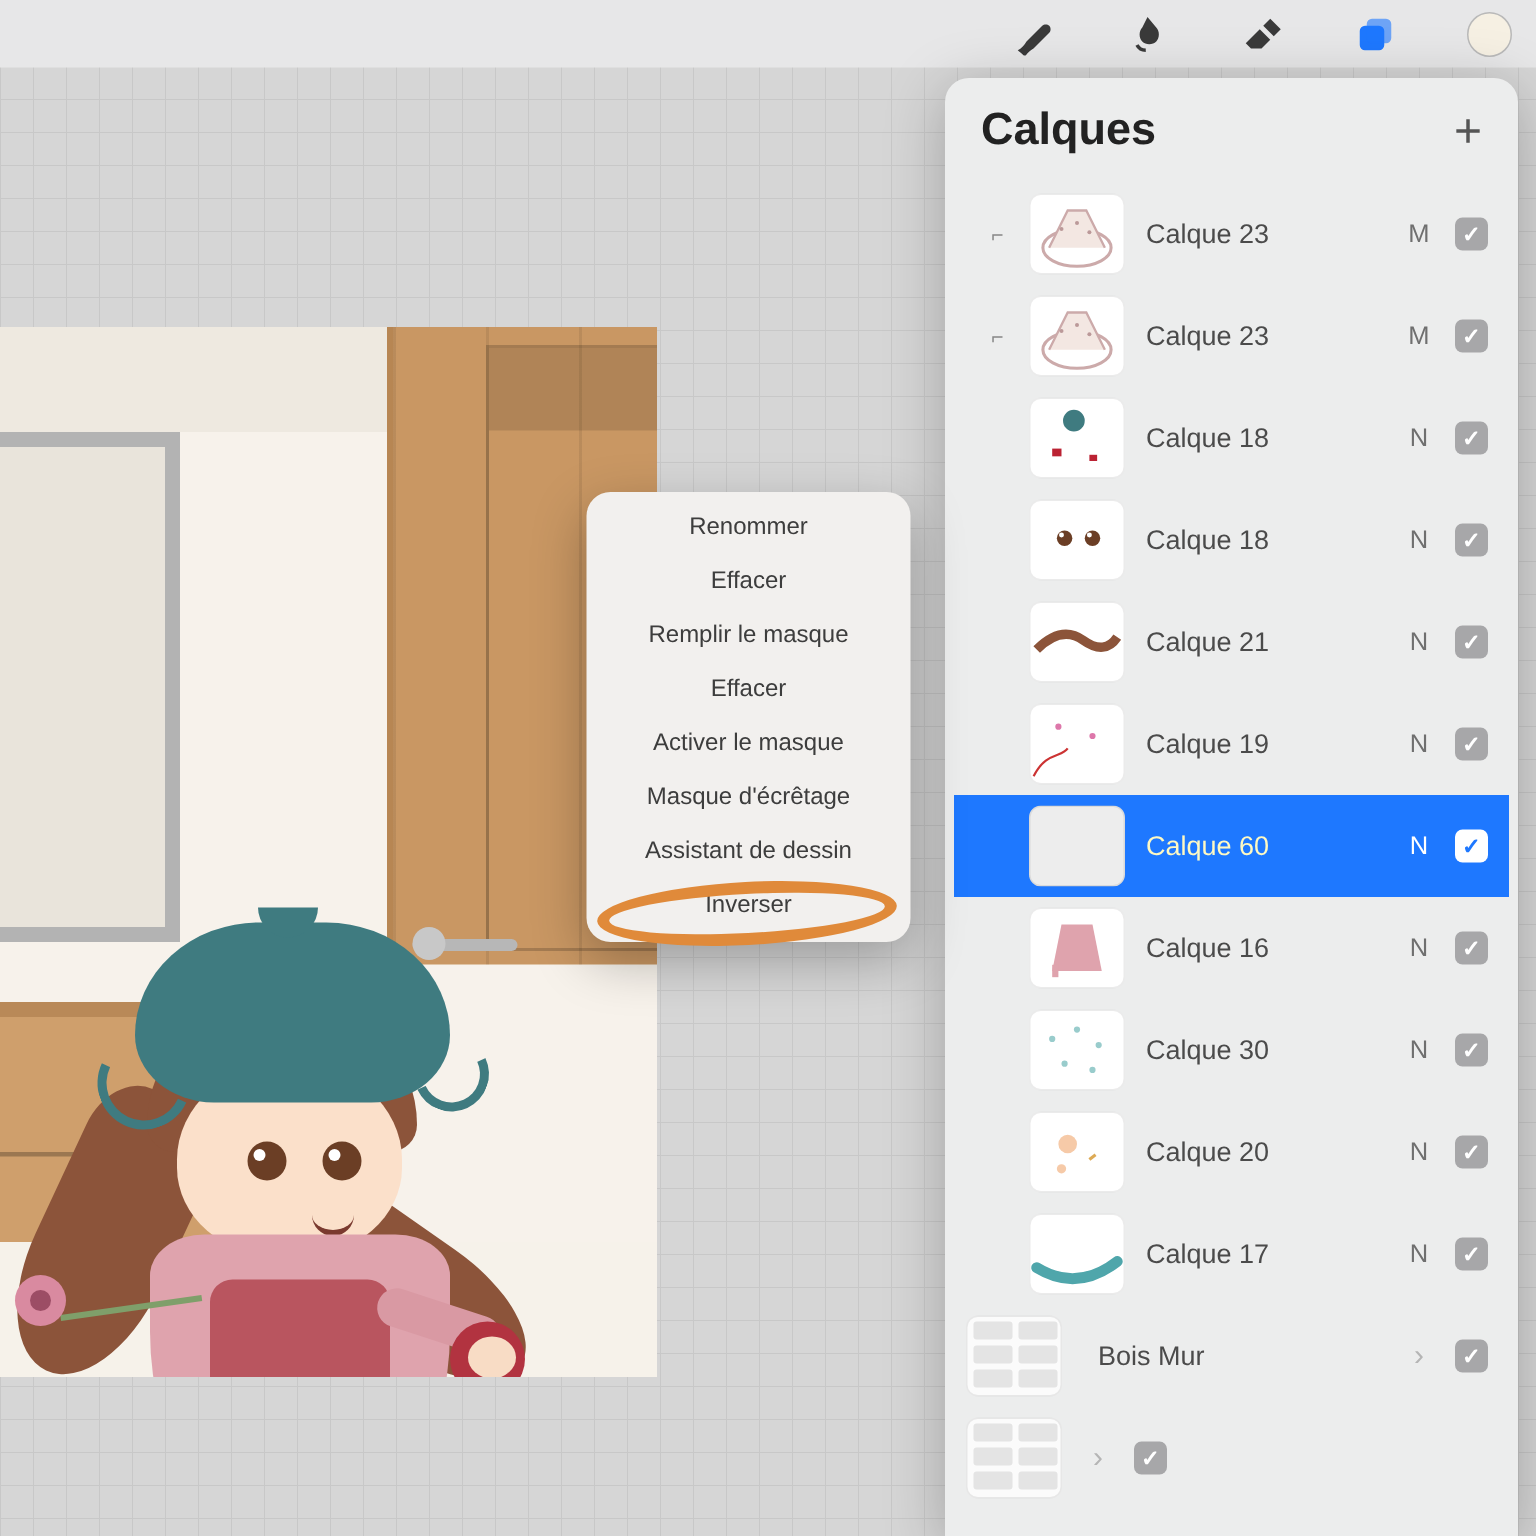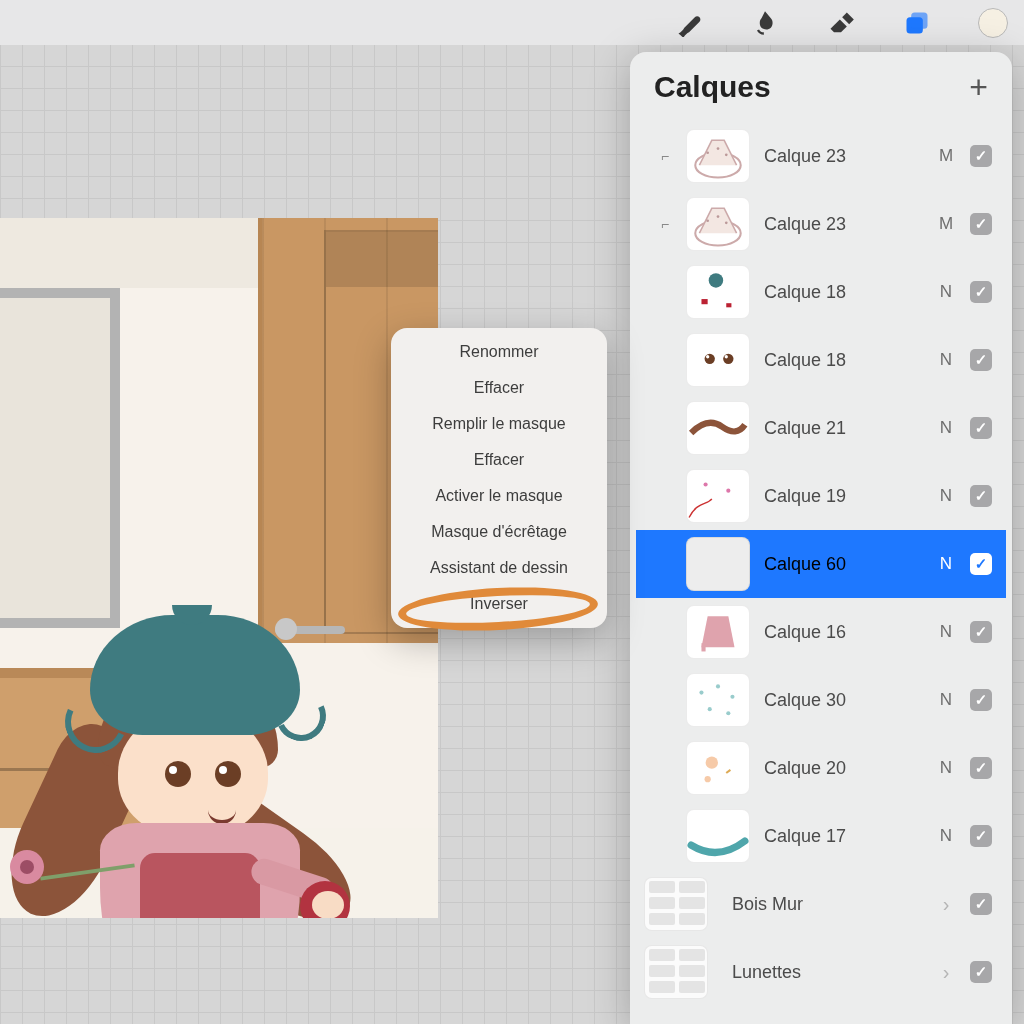--- a/index.html
+++ b/index.html
@@ -145,21 +145,21 @@
   .popover-title{font-size:30px;font-weight:700;color:#222;}
   .plus{font-size:32px;color:#555;line-height:1;font-weight:300;}
   .layers-scroll{flex:1;overflow:auto;padding:0 14px 10px 28px;}
   .layer{
     display:flex;align-items:center;gap:14px;
     height:68px;
     border-radius:10px;
     padding:0 6px 0 0;
   }
   .layer.selected{background:#1e78ff;color:#fff;margin:0 -8px 0 -22px;padding:0 14px 0 22px;border-radius:0;}
-  .layer.selected .layer-name{color:#000000;}
+  .layer.selected .layer-name{color:#fef9c3;}
   .layer.selected .blend{color:#fff;}
   .thumb{
     width:64px;height:54px;border-radius:8px;background:#fff;
     border:1px solid rgba(0,0,0,.08);flex-shrink:0;position:relative;overflow:hidden;
   }
   .thumb.empty{background:#ededed;}
   .clip-mark{width:14px;text-align:center;color:#888;font-size:14px;flex-shrink:0;}
   .layer-name{flex:1;font-size:18px;color:#4b4b4b;}
   .blend{width:20px;text-align:center;color:#6f6f6f;font-size:17px;}
   .chevron{color:#b5b5b5;font-size:20px;width:20px;text-align:center;}
@@ -409,21 +409,20 @@
       </div>
       <div class="layer group">
         <div class="group-thumb">
           <div style="left: 4px; top: 3px; width: 26px; height: 12px;"></div>
           <div style="left: 34px; top: 3px; width: 26px; height: 12px;"></div>
           <div style="left: 4px; top: 19px; width: 26px; height: 12px;"></div>
           <div style="left: 34px; top: 19px; width: 26px; height: 12px;"></div>
           <div style="left: 4px; top: 35px; width: 26px; height: 12px;"></div>
           <div style="left: 34px; top: 35px; width: 26px; height: 12px;"></div>
         </div>
-        <div class="layer-name">Lunettes</div>
         <div class="chevron">›</div>
         <div class="chk on"></div>
       </div>
     </div>
 </div>
 
 <div class="context-menu" id="context-menu">
   <div class="pointer"></div>
 <div class="menu-item">Renommer</div>
     <div class="menu-item">Effacer</div>

